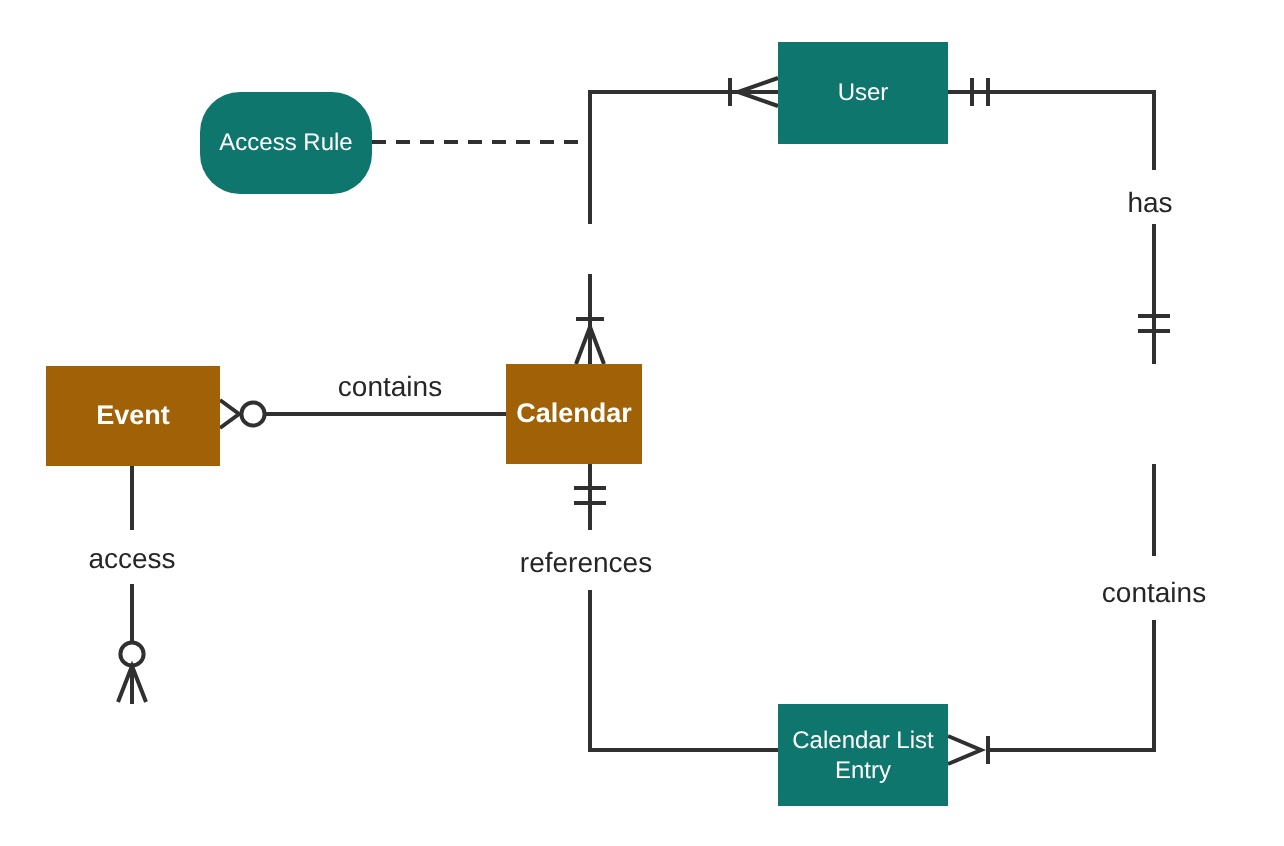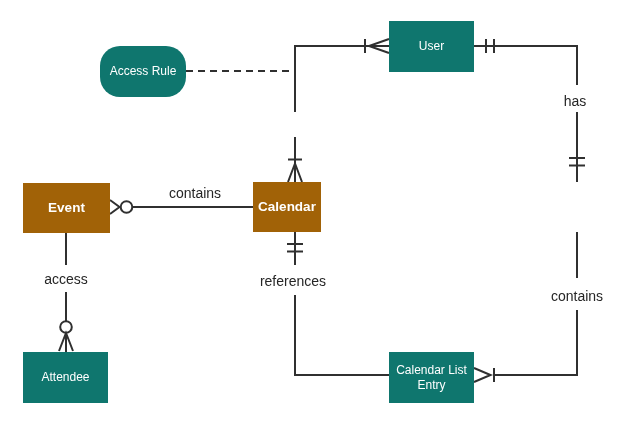--- a/index.html
+++ b/index.html
@@ -105,23 +105,20 @@
 
   <div class="entity orange" style="left:23px; top:183px; width:87px; height:50px;">
     <span>Event</span>
   </div>
 
   <div class="entity orange" style="left:253px; top:182px; width:68px; height:50px;">
     <span>Calendar</span>
   </div>
 
 
-  <div class="entity green" style="left:23px; top:352px; width:85px; height:51px;">
-    <span>Attendee</span>
-  </div>
 
   <div class="entity green" style="left:389px; top:352px; width:85px; height:51px;">
     <span>Calendar List Entry</span>
   </div>
 
   <div class="edge-label" style="left:195px; top:193px;">contains</div>
 
 
   <div class="edge-label" style="left:66px; top:279px;">access</div>
 

